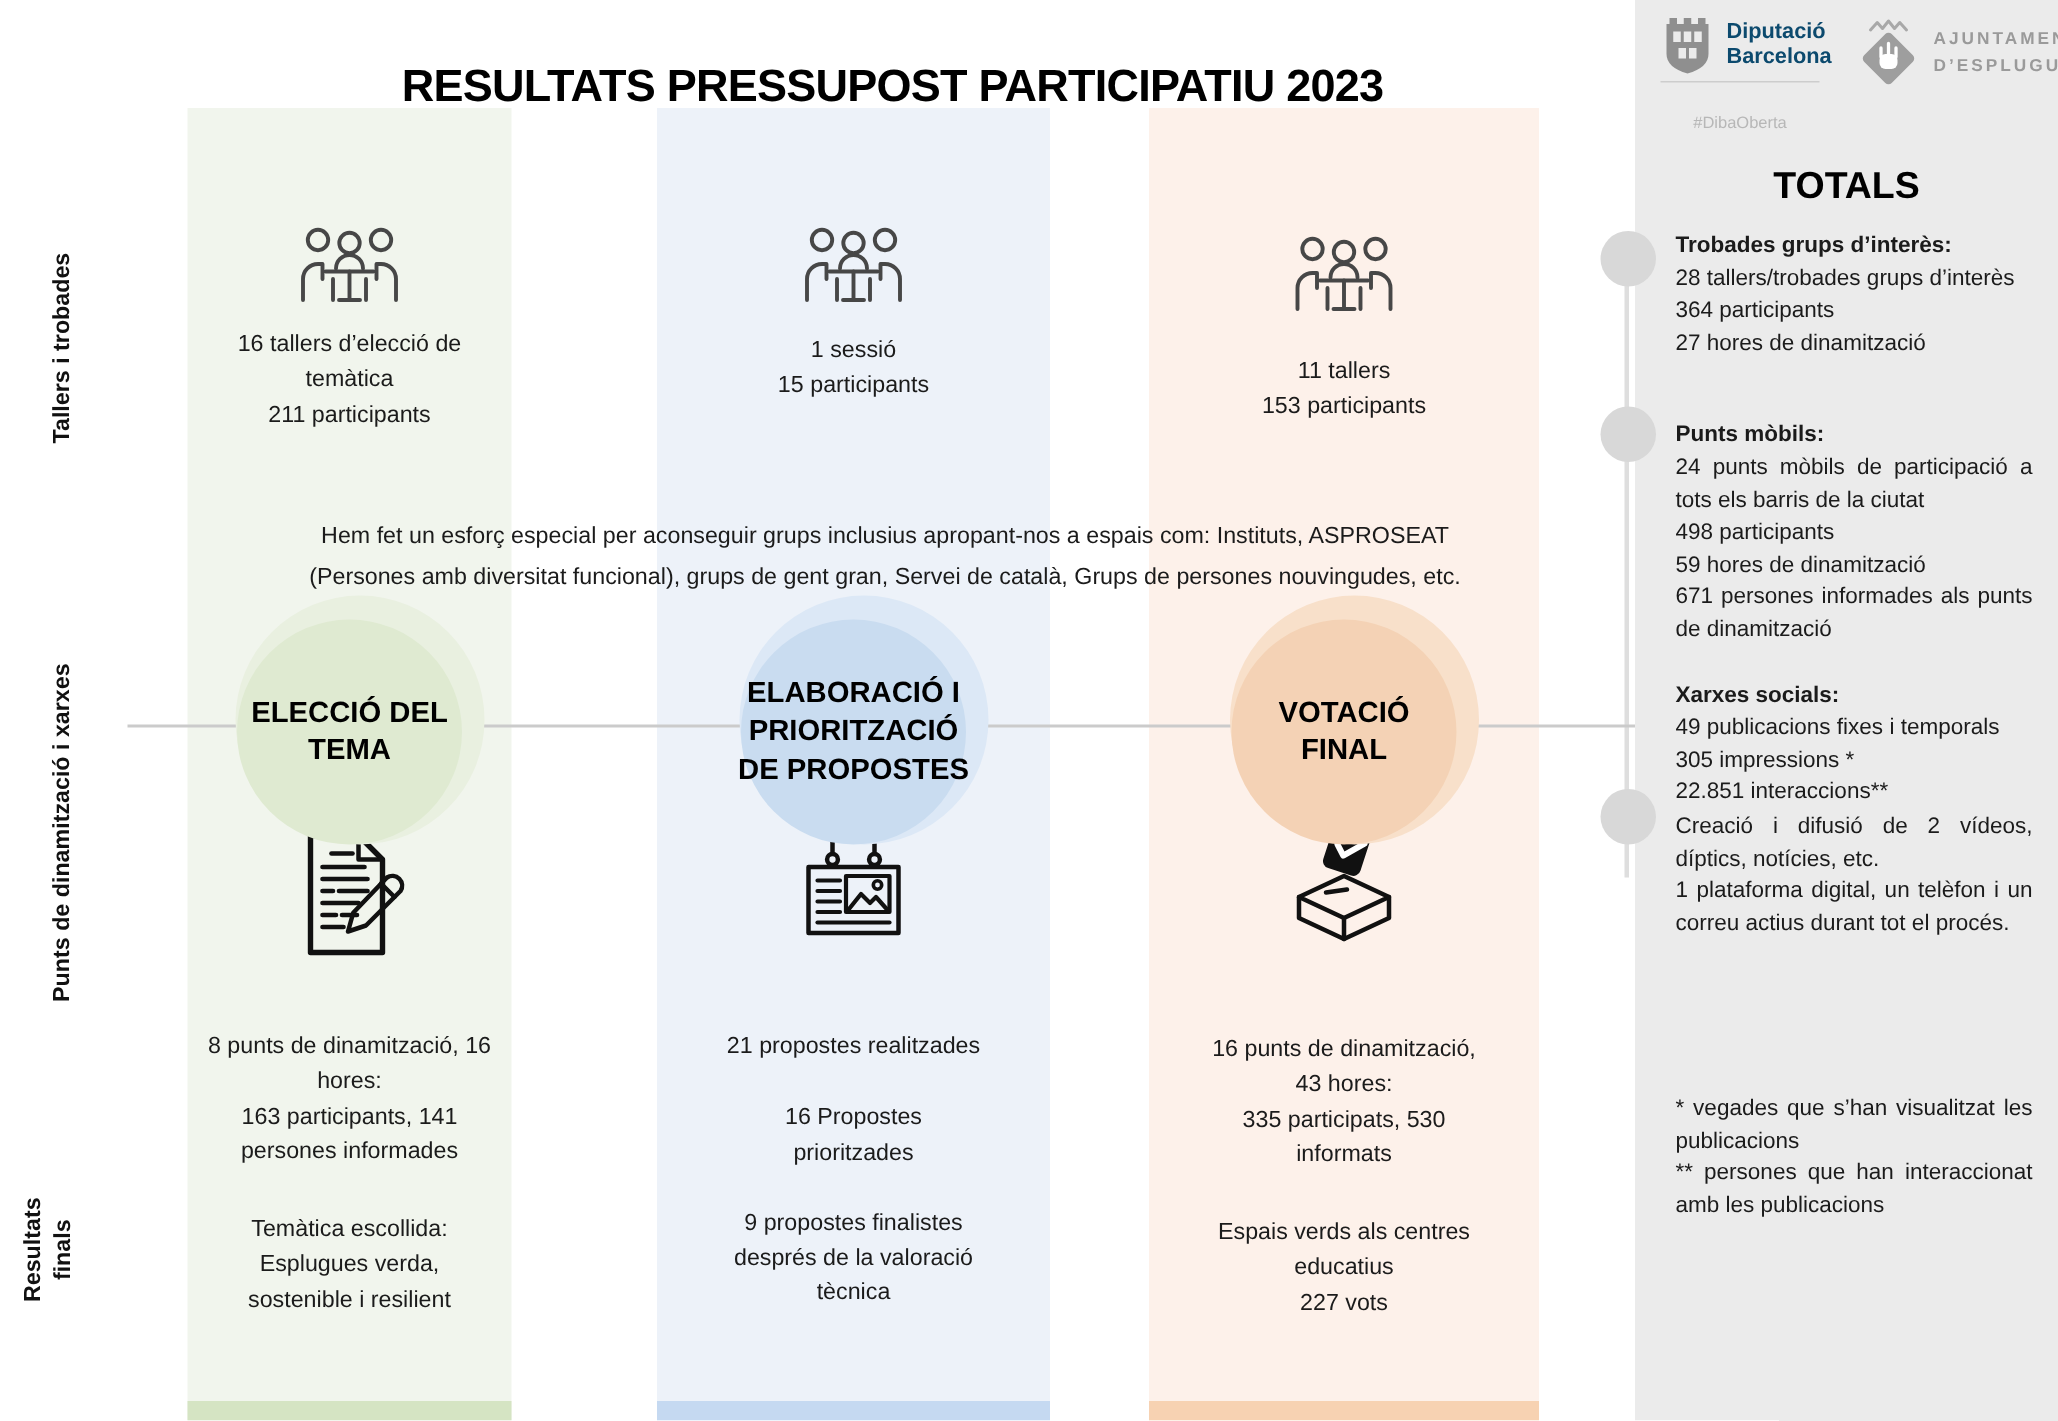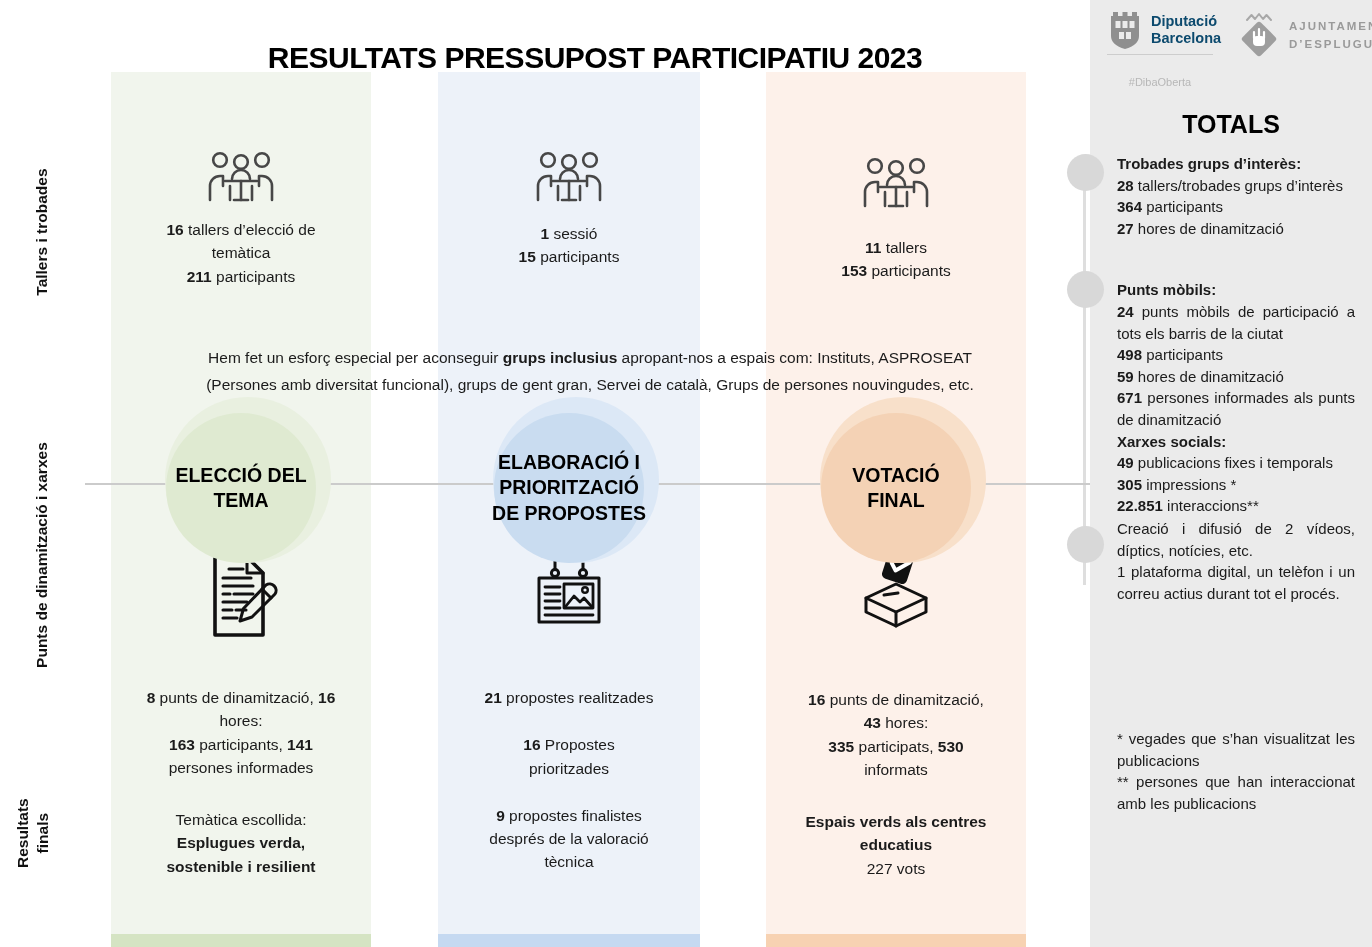--- a/index.html
+++ b/index.html
@@ -1,34 +1,34 @@
 <!DOCTYPE html>
 <html><head>
 <meta charset="utf-8">
 <style>
   * {margin:0;padding:0;box-sizing:border-box}
   html,body{width:1372px;height:947px}
   body{font-family:"Liberation Sans",sans-serif;background:#fff;color:#1b1b1b;position:relative;overflow:hidden}
   .page{position:absolute;left:0;top:0;width:1372px;height:947px;background:#fff;overflow:hidden}
-  .b{font-weight:bold}
+  .b{font-weight:normal}
   .rich{white-space:pre-line}
 
   .title{position:absolute;left:240px;top:41px;width:710px;text-align:center;
          font-size:30px;font-weight:bold;letter-spacing:-0.5px;color:#000}
 
   
   .row-label{position:absolute;font-weight:bold;font-size:15.5px;text-align:center;
              transform:rotate(-90deg);color:#111;white-space:pre-line;line-height:1.3}
   .rl1{width:220px;left:-68px;top:222px}
   .rl2{width:300px;left:-108px;top:545px}
   .rl3{width:160px;left:-47px;top:813px}
 
   
   .col{position:absolute;top:72px;bottom:0}
-  .c1{left:111px;width:260px;background:#f1f5ed}
+  .c1{left:125px;width:216px;background:#f1f5ed}
   .c2{left:438px;width:262px;background:#edf2f9}
   .c3{left:766px;width:260px;background:#fdf1ea}
   .footbar{position:absolute;left:0;right:0;bottom:0;height:13px}
   .c1 .footbar{background:#d5e4c3}
   .c2 .footbar{background:#c5d9f1}
   .c3 .footbar{background:#f7d2b2}
 
   .people{position:absolute;left:0;right:0;top:78px;display:flex;justify-content:center}
   .c3 .people{top:84px}
   .topstats{position:absolute;left:25px;right:25px;top:146px;text-align:center;
@@ -78,21 +78,21 @@
 
   .logo-esp{position:absolute;left:1238px;top:12px;display:flex;gap:9px;align-items:center}
   .esp-name{font-size:11.5px;letter-spacing:2px;color:#9a9a9a;line-height:1.6;font-weight:bold}
 
   .totals-heading{position:absolute;left:1090px;width:282px;top:110px;text-align:center;
                   font-size:25px;font-weight:bold;color:#000}
   .totals-body{position:absolute;left:1117px;width:238px;top:153px;font-size:15px;line-height:1.44}
   .tsec .hdr{font-weight:bold}
   .jline{text-align:justify}
   .t1{margin-bottom:40px}
-  .t2{}
+  .t2{margin-bottom:22px}
   .t3{margin-bottom:1px}
   .footnotes{position:absolute;left:1117px;width:238px;top:728px;font-size:15px;line-height:1.44}
   .footnotes div{text-align:justify}
 
   svg{display:block}
 </style>
 </head>
 <body>
 
 <div class="page">

